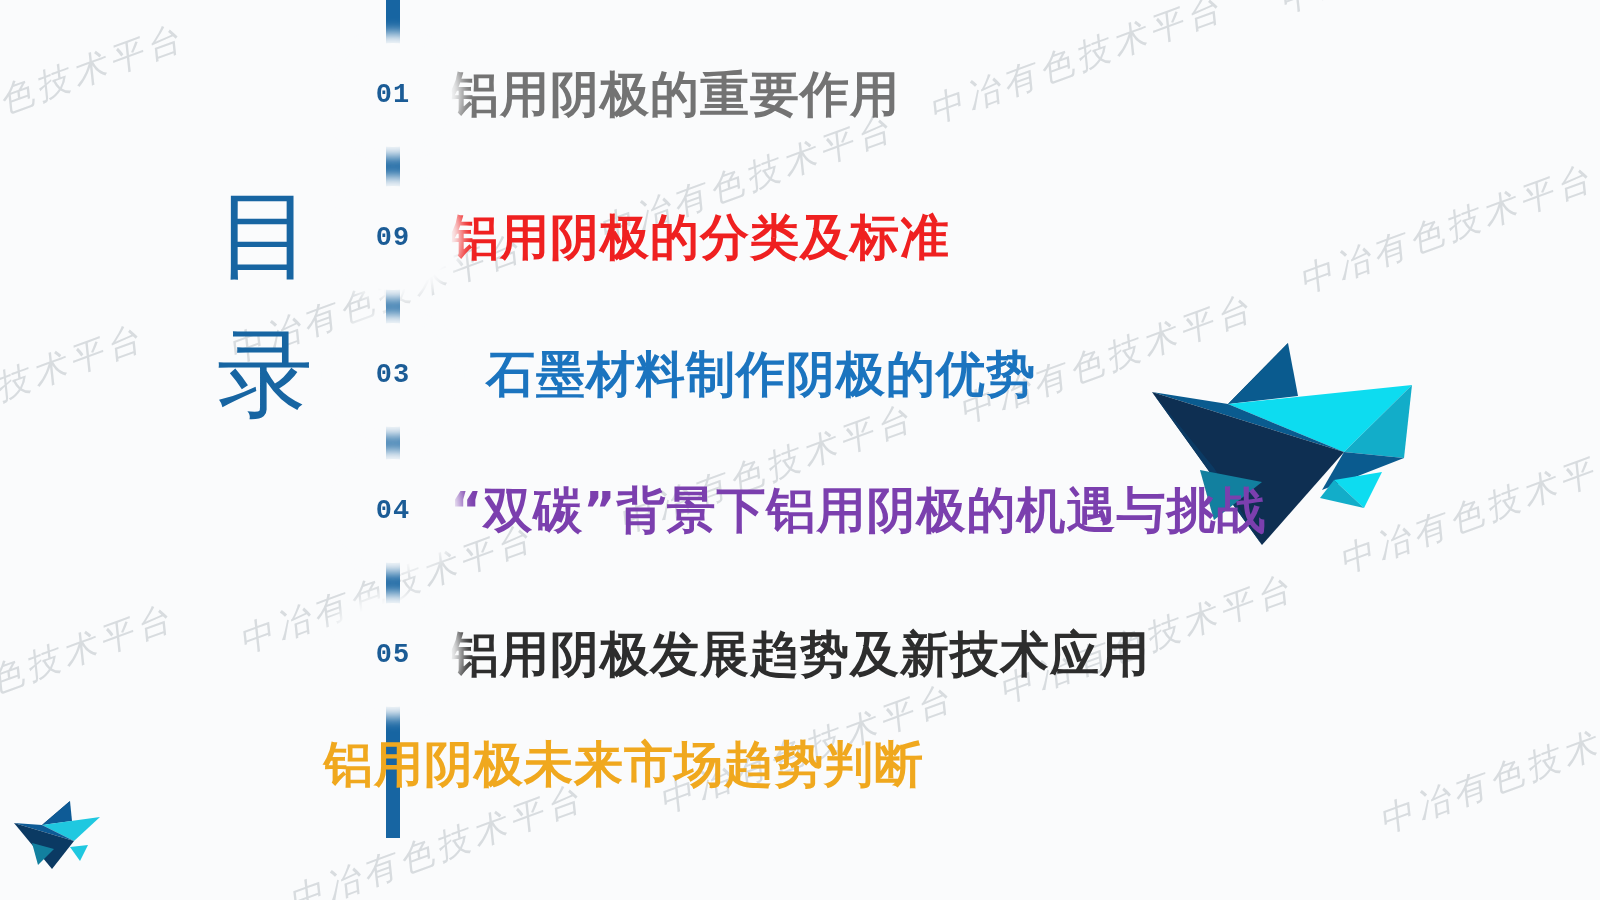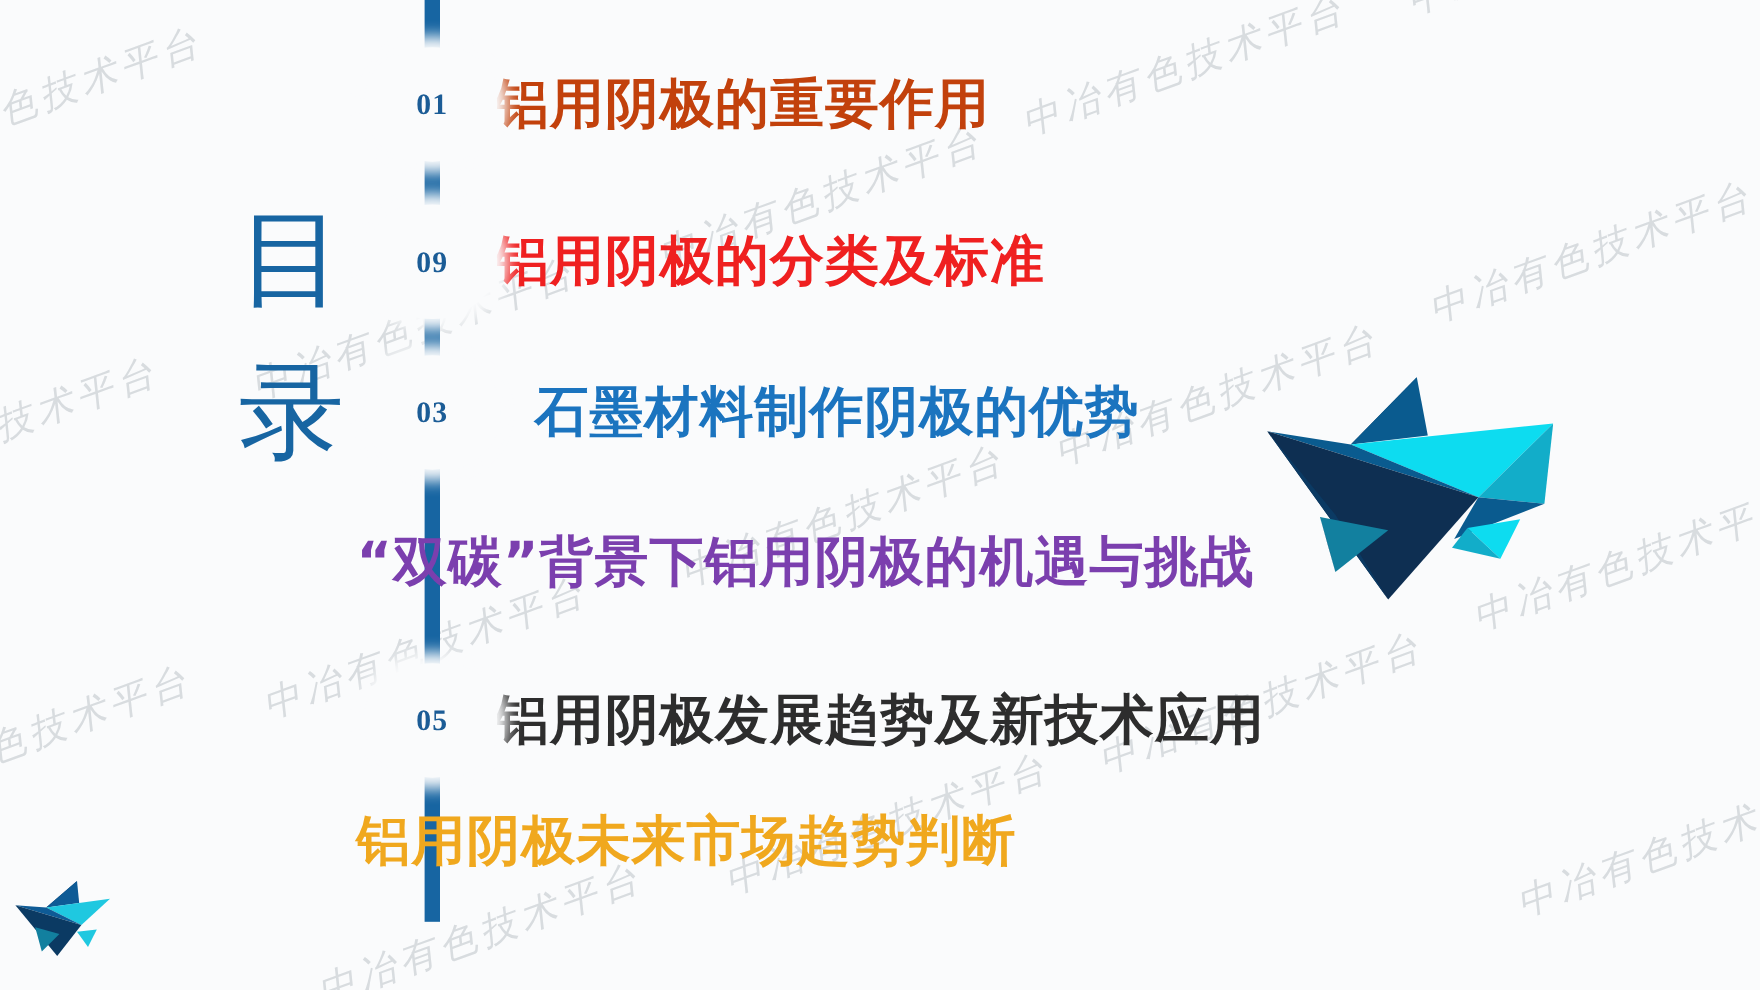--- a/index.html
+++ b/index.html
@@ -115,21 +115,21 @@
     background: #fafbfc;
     box-shadow: 0 0 14px 10px #fafbfc;
   }
   .num-text {
     position: relative;
     z-index: 2;
     color: #1b5c96;
     font-size: 27px;
     font-weight: bold;
     letter-spacing: 1px;
-    font-family: Liberation Serif, serif;
+    font-family: Liberation Mono, monospace;
   }
   .toc-label {
     font-family: "DejaVu Sans", "Liberation Sans", sans-serif;
     font-size: 49px;
     font-weight: bold;
     letter-spacing: 1px;
     white-space: nowrap;
     margin-left: -6px;
   }
 
@@ -180,35 +180,38 @@
     <span class="ch">录</span>
   </div>
 
   <div class="timeline"></div>
 
   <div class="toc-list" id="toc-list">
       <div class="toc-row" style="top: 40px;">
         <div class="num-badge">
           <span class="num-text">01</span>
         </div>
-        <div class="toc-label" style="color: #c2410c;">铝用阴极的重要作用</div>
+        <div class="toc-label" style="color: #737373;">铝用阴极的重要作用</div>
       </div>
       <div class="toc-row" style="top: 183px;">
         <div class="num-badge">
           <span class="num-text">09</span>
         </div>
         <div class="toc-label" style="color: rgb(239, 32, 32);">铝用阴极的分类及标准</div>
       </div>
       <div class="toc-row" style="top: 320px; gap: 36px;">
         <div class="num-badge">
           <span class="num-text">03</span>
         </div>
         <div class="toc-label" style="color: rgb(27, 116, 191);">石墨材料制作阴极的优势</div>
       </div>
       <div class="toc-row" style="top: 456px;">
+        <div class="num-badge">
+          <span class="num-text">04</span>
+        </div>
         <div class="toc-label" style="color: rgb(123, 63, 174); text-align: right;">“双碳”背景下铝用阴极的机遇与挑战</div>
       </div>
       <div class="toc-row" style="top: 600px;">
         <div class="num-badge">
           <span class="num-text">05</span>
         </div>
         <div class="toc-label" style="color: rgb(45, 45, 45); text-align: right;">铝用阴极发展趋势及新技术应用</div>
       </div>
       <div class="toc-row" style="top: 710px;">
         <div class="toc-label" style="color: rgb(240, 168, 30);">铝用阴极未来市场趋势判断</div>

